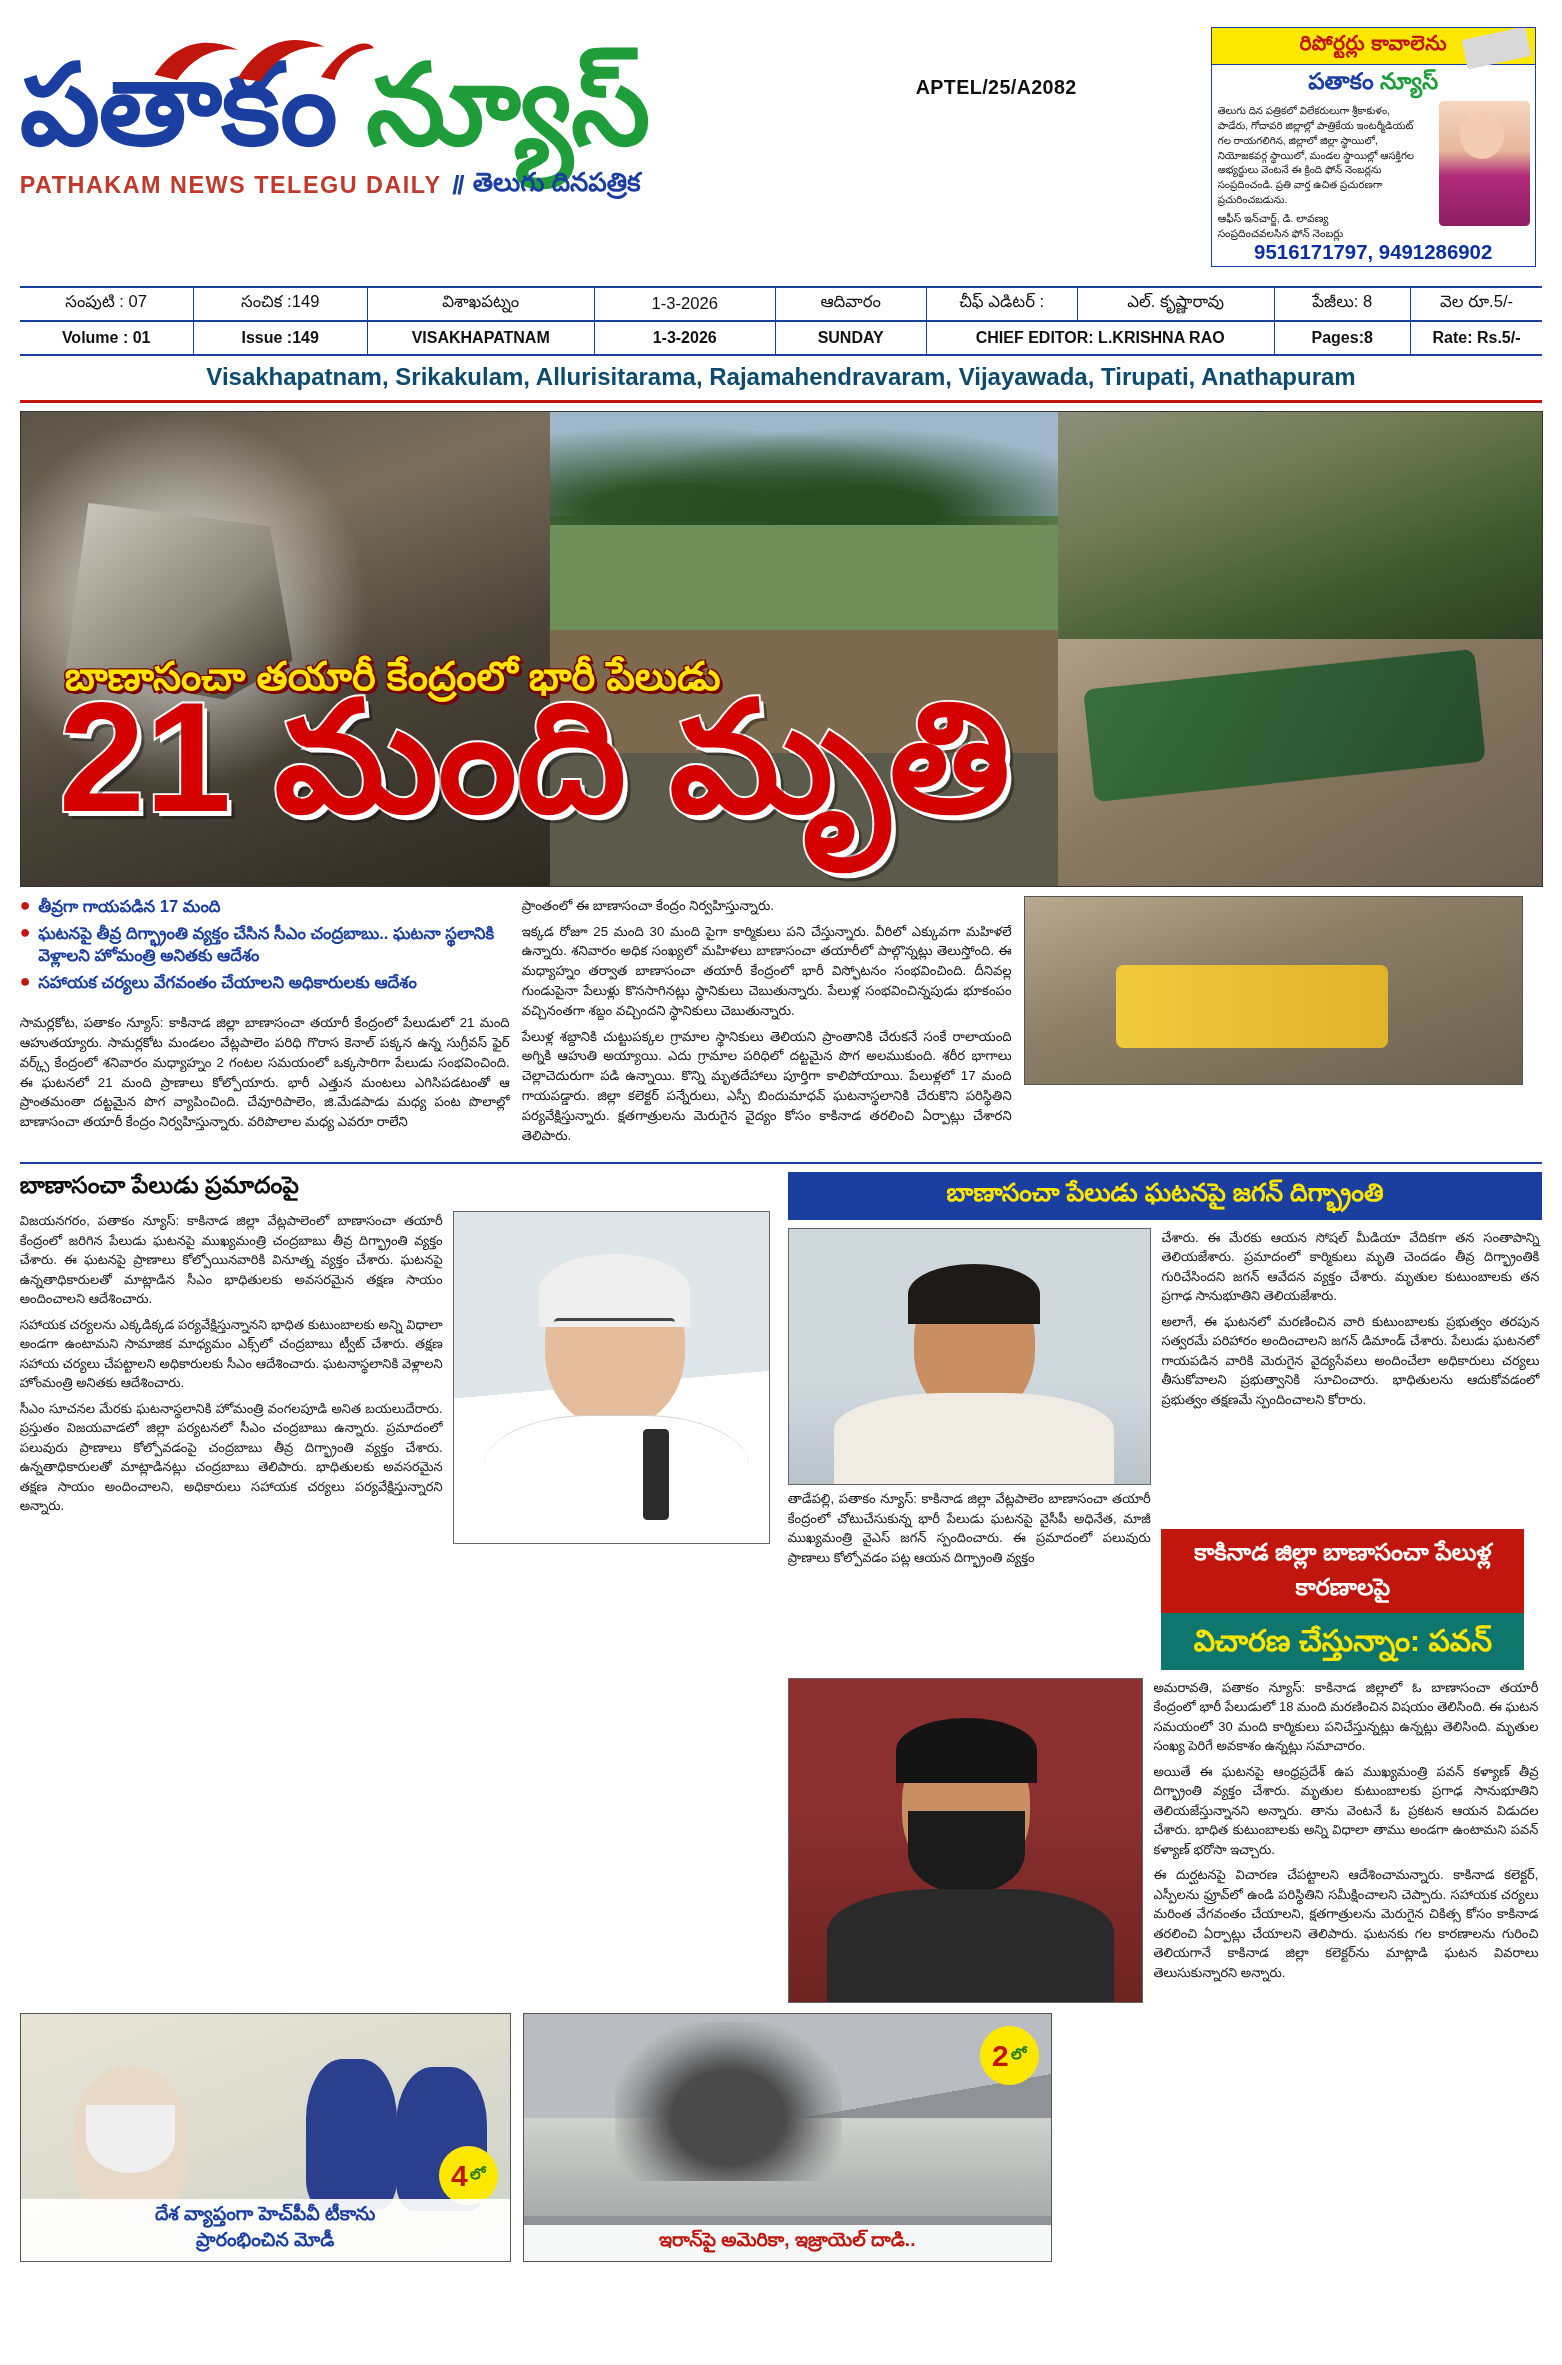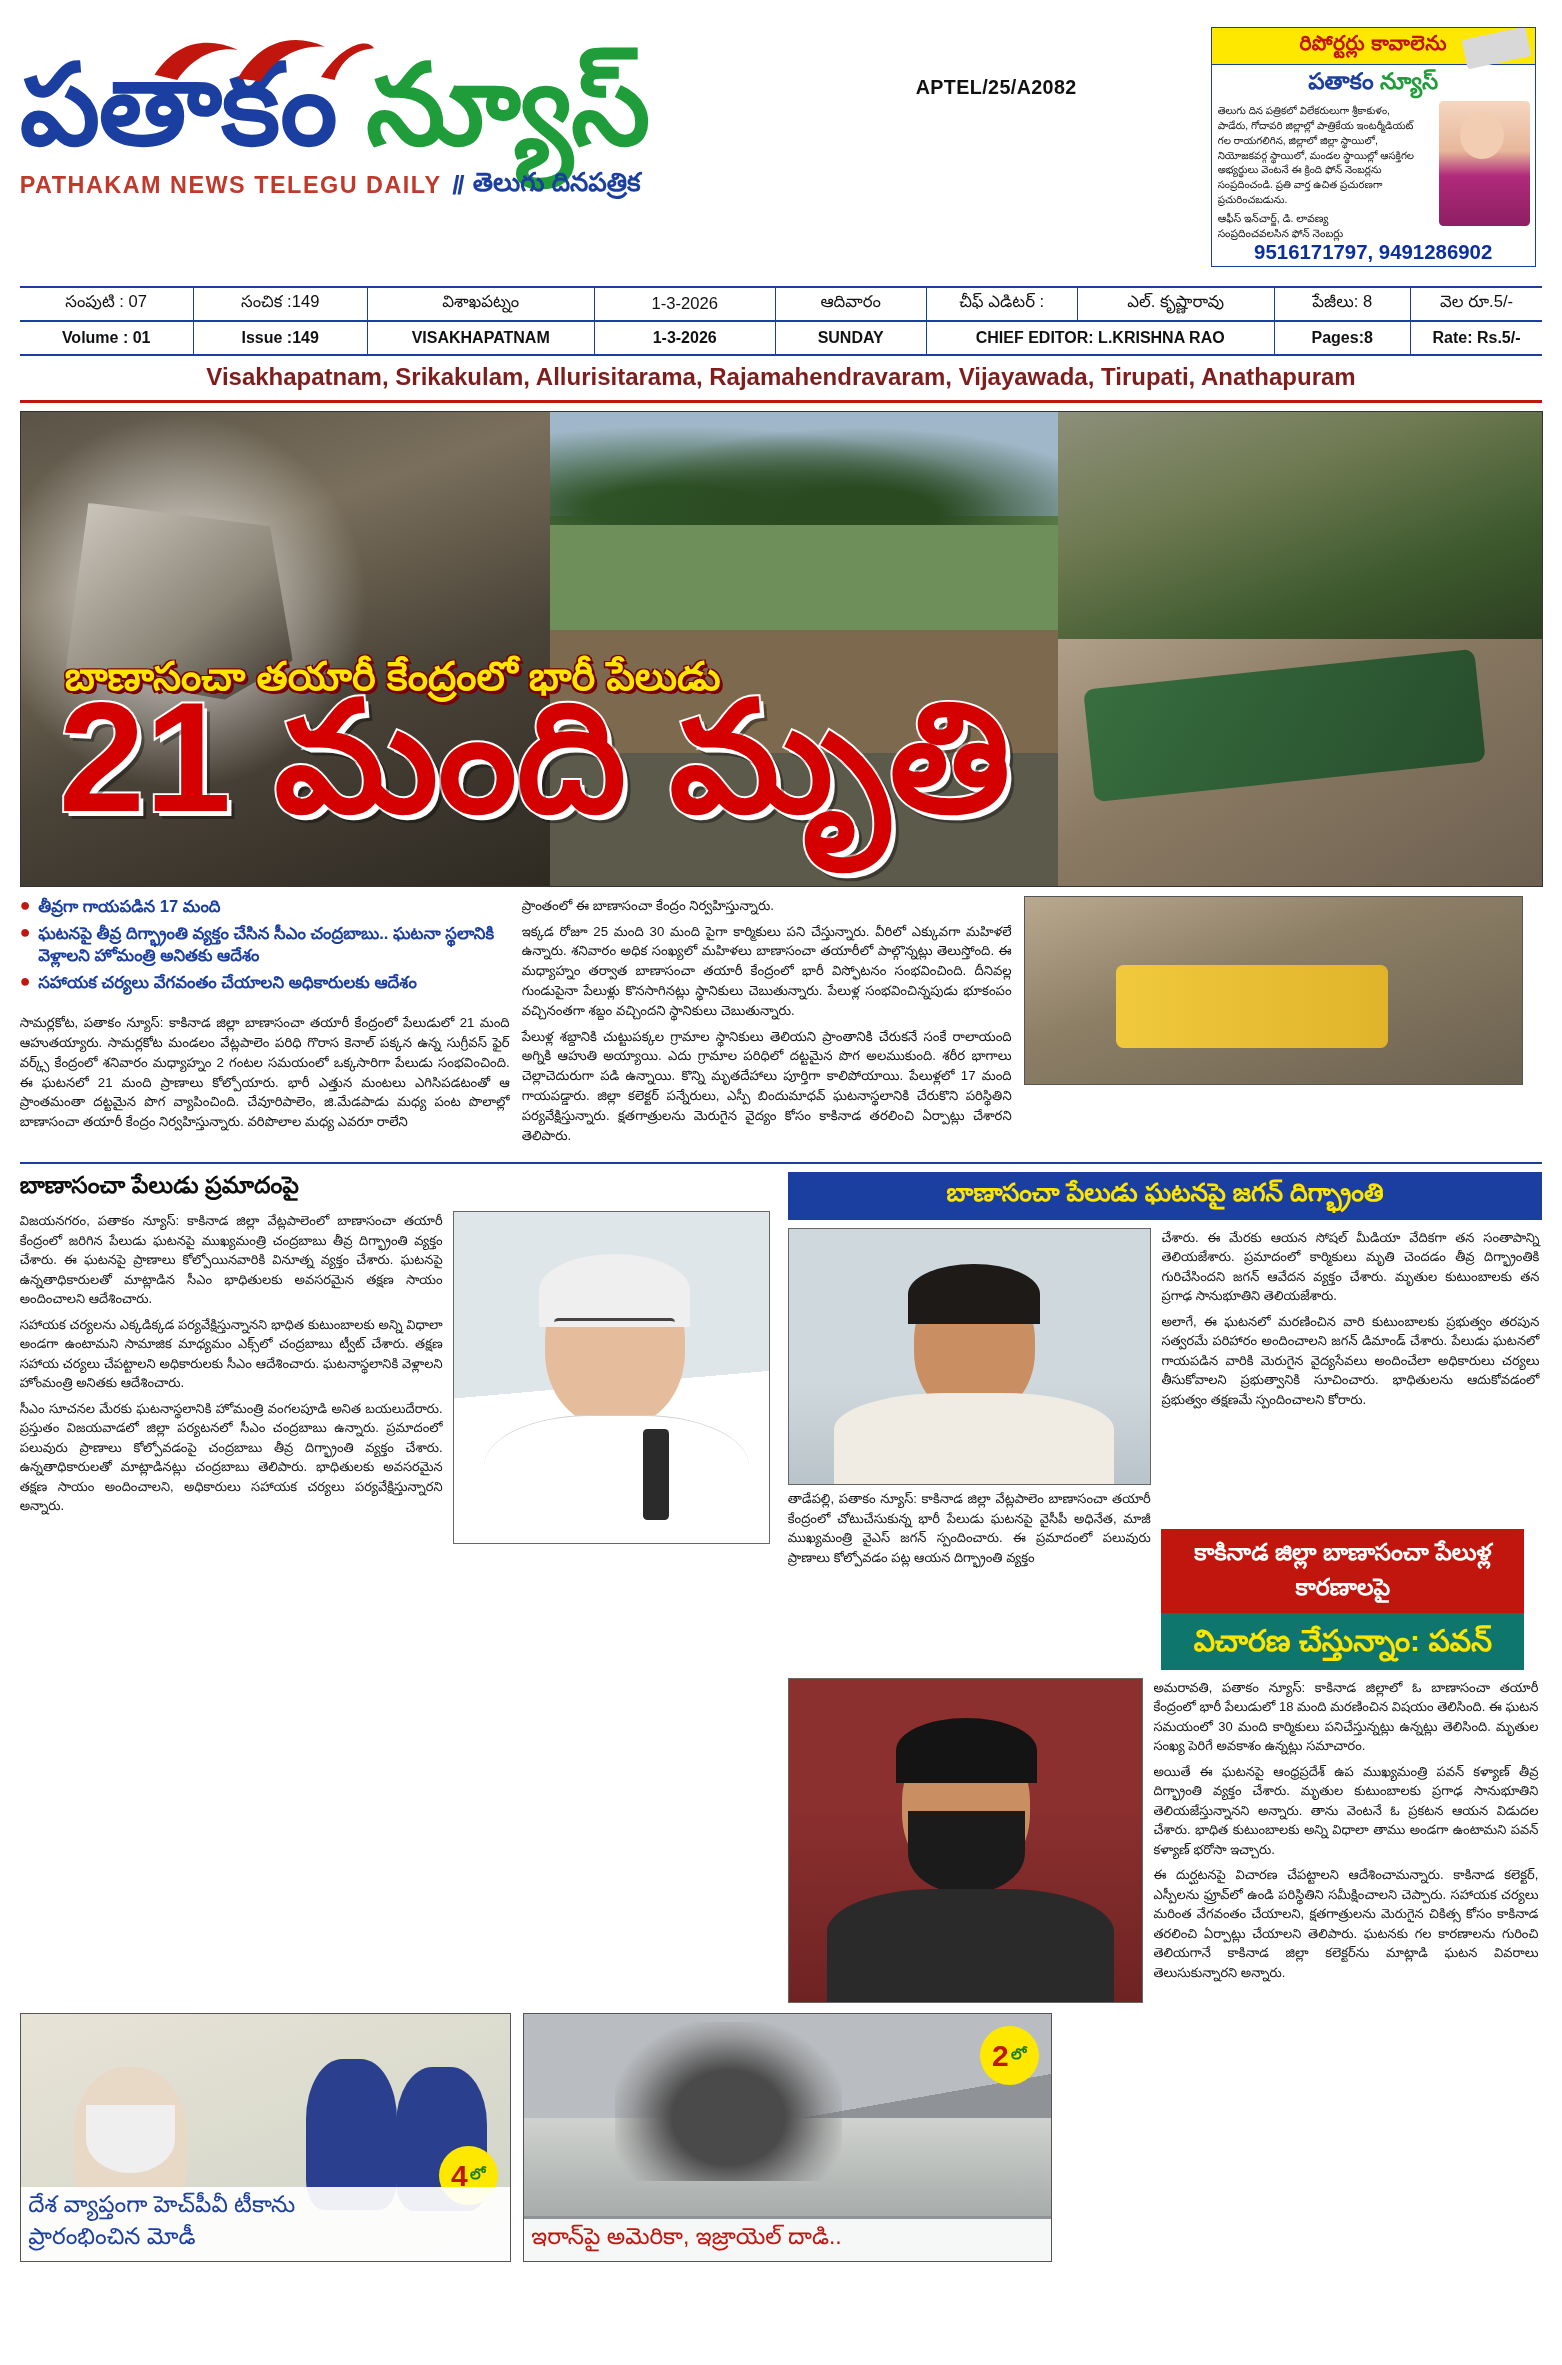--- a/index.html
+++ b/index.html
@@ -82,21 +82,21 @@
     display:flex; align-items:stretch; border-top:2.3px solid #1b3fa0; border-bottom:0.8px solid #1b3fa0;
     font-size: 16.6px; color:#111; height: 35px;
   }
   .infobar.second { border-top:0.8px solid #1b3fa0; border-bottom:2.3px solid #1b3fa0; font-weight:bold; font-size:16px;}
   .infobar .cell {
     display:flex; align-items:center; justify-content:center; padding: 0 9px;
     border-right: 0.8px solid #1b3fa0; white-space:nowrap;
   }
   .infobar .cell:last-child { border-right:none; }
   .cities {
-    text-align:center; font-size: 24px; font-weight:bold; color:#7f1d1d;
+    text-align:center; font-size: 24px; font-weight:bold; color:#0c4a6e;
     padding: 7.6px 0 9px; border-bottom: 3px solid #c0160d;
   }
 
   
   .hero { position:relative; width: 1523px; height: 476px; margin-top: 7.6px; border:1.5px solid #333; overflow:hidden; }
   .hero-img { position:absolute; inset:0; }
   .ph-left {
     position:absolute; left:0; top:0; width: 529px; height: 100%;
     background:
       radial-gradient(circle at 30% 40%, rgba(255,255,255,.55) 0 14%, transparent 40%),
@@ -236,21 +236,21 @@
   .pawan-txt { width: 385px; font-size: 13px; line-height:1.5; text-align:justify;}
   .pawan-txt p{ margin:0 0 6px;}
 
   
   .bottom { display:flex; gap: 12px; margin-top: 10.6px; }
   .bcard { position:relative; border:0.8px solid #555; overflow:hidden; }
   .bcard.modi { width: 491px; height: 249px; background: linear-gradient(160deg,#e8e3d7,#cdd3c5); }
   .bcard.war  { width: 529px; height: 249px; background: linear-gradient(170deg,#b9bcc0 0 45%, #8f9397 45% 100%); }
   .bcaption {
     position:absolute; left:0; right:0; bottom:0; padding: 4.5px 7.6px 6px;
-    text-align:left; font-size: 23px; font-weight:normal; color:#1b3fa0; background: rgba(255,255,255,.92);
+    text-align:center; font-size: 19px; font-weight:bold; color:#1b3fa0; background: rgba(255,255,255,.92);
   }
   .bcaption.red { color:#c0160d; }
   .pagebadge {
     position:absolute; right: 12px; width: 59px; height: 59px; border-radius:50%;
     background:#ffe800; color:#c0160d; font-size: 30px; font-weight:bold;
     display:flex; align-items:center; justify-content:center;
   }
   .pagebadge.bottomright { bottom: 56px; }
   .pagebadge.topright { top: 12px; }
   .badge-sub { font-size: 15px; color:#1f7a1f; margin-left:2.3px; }

